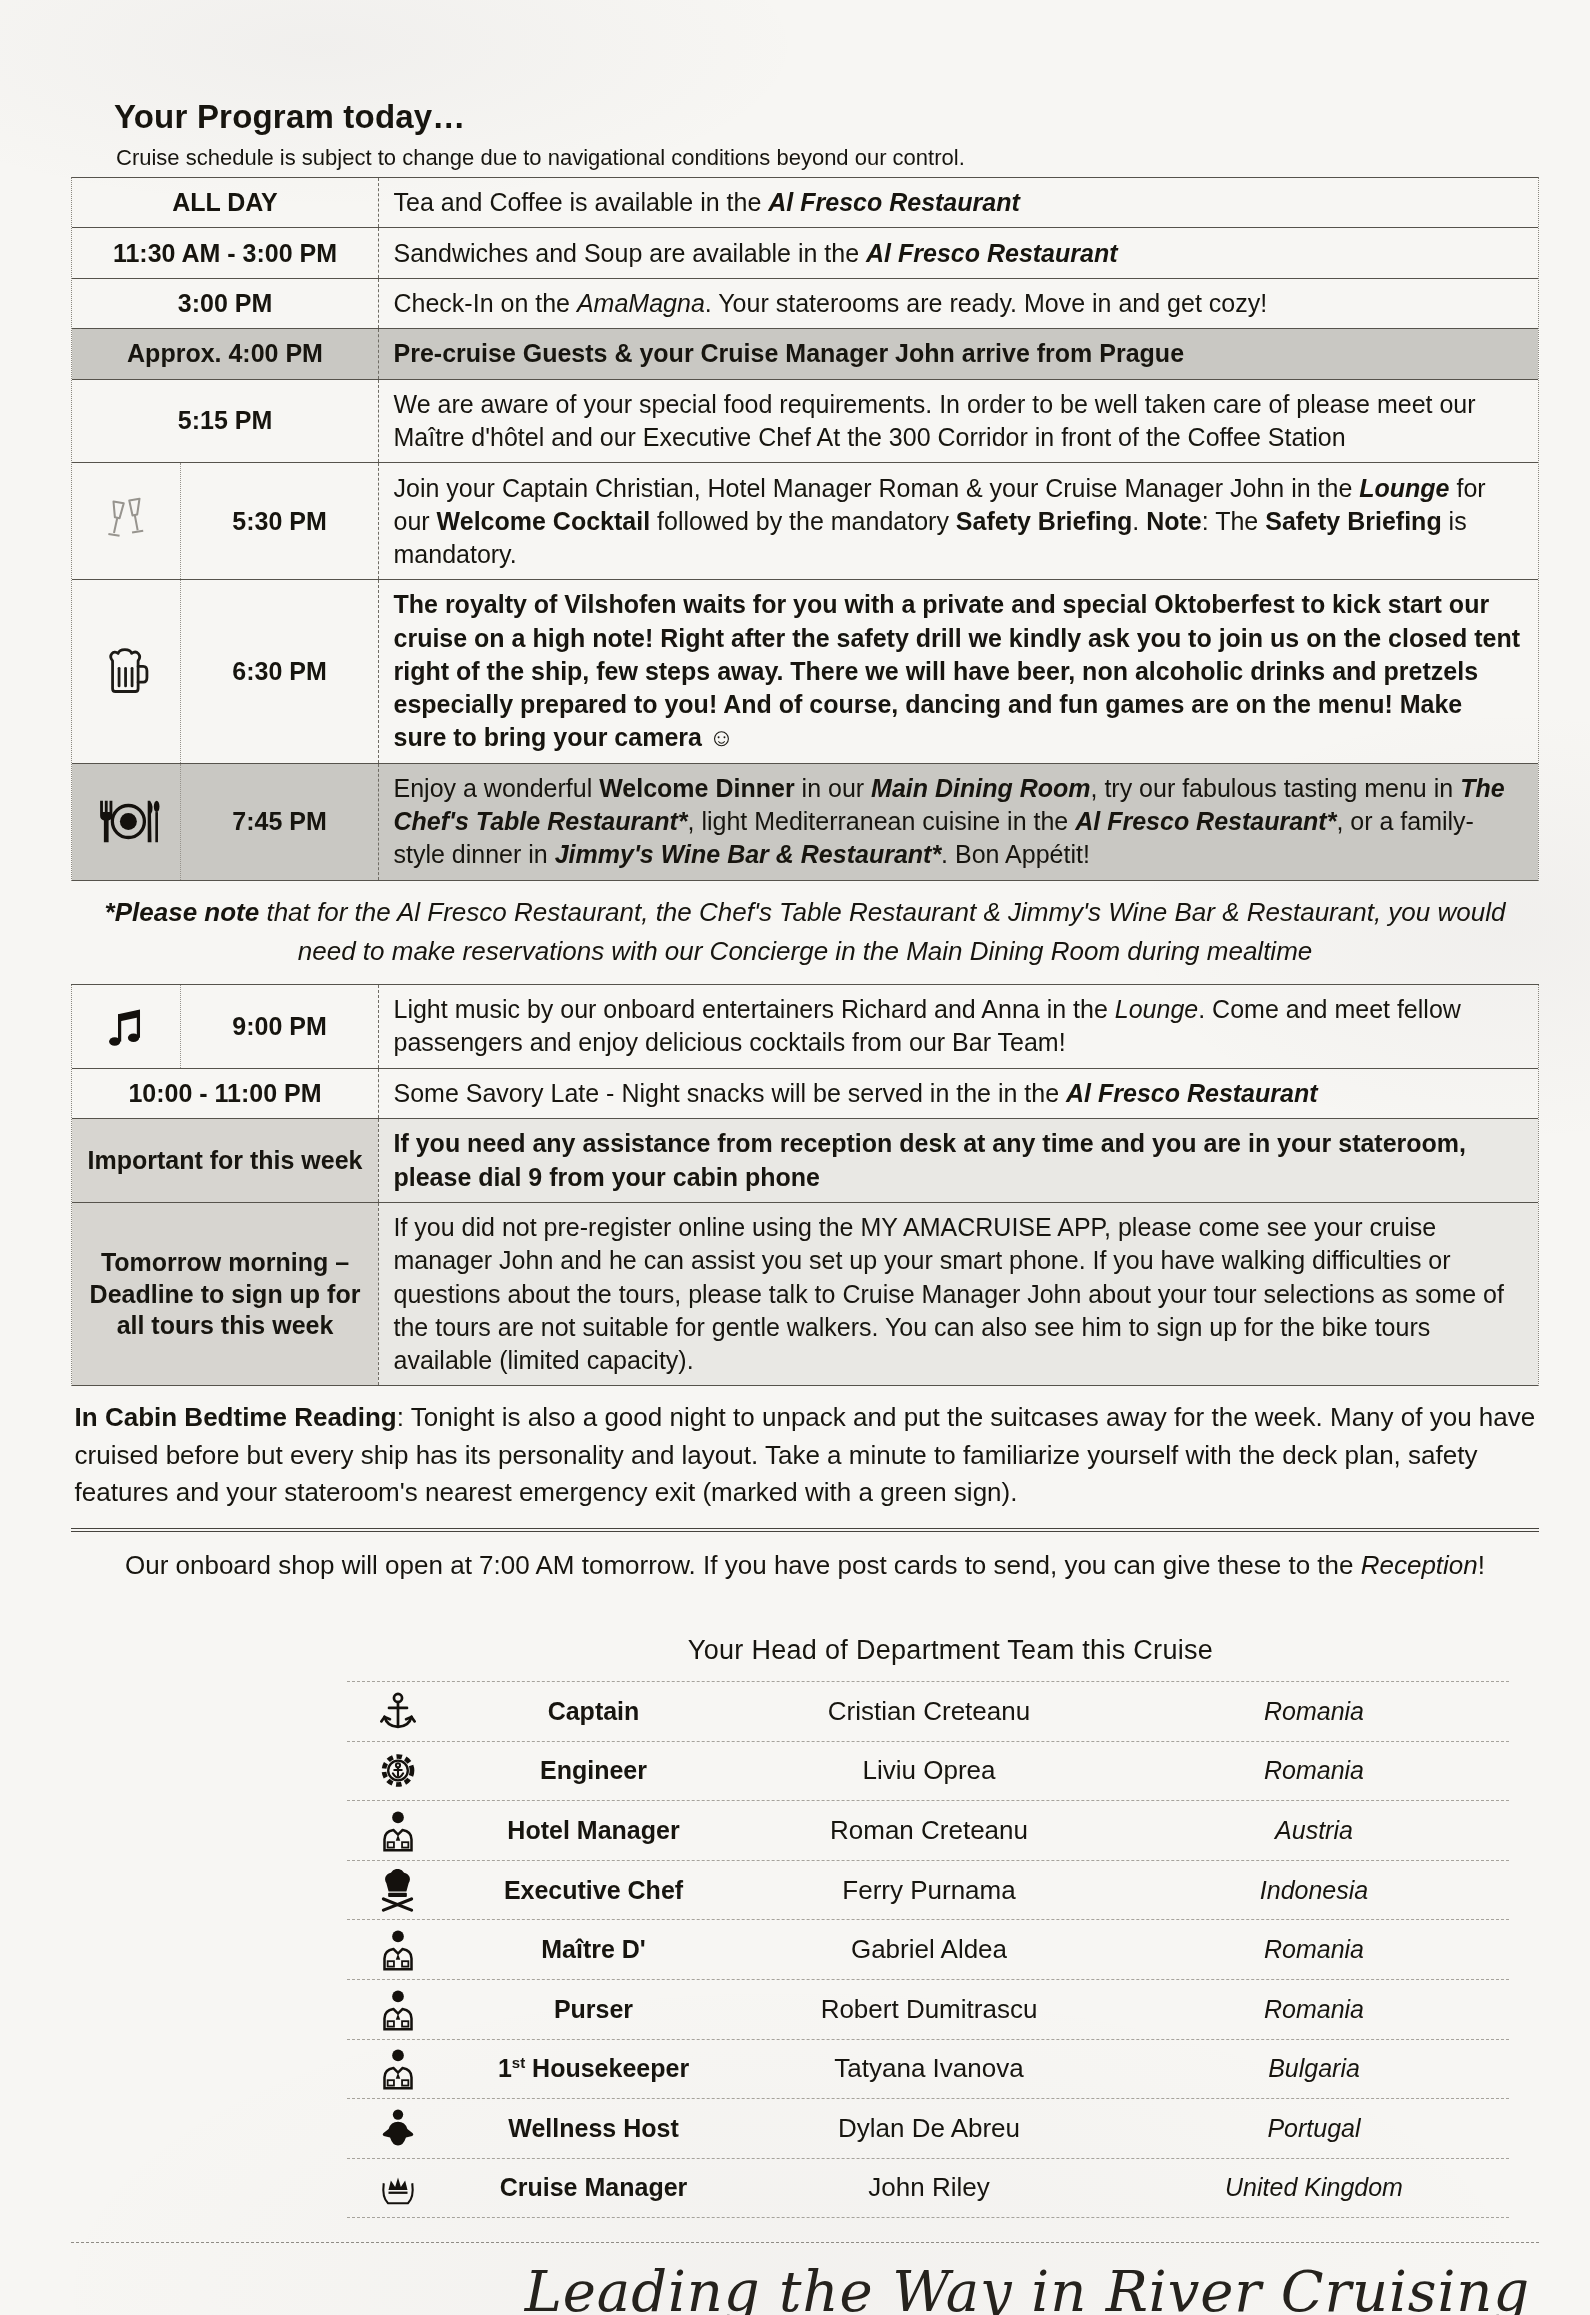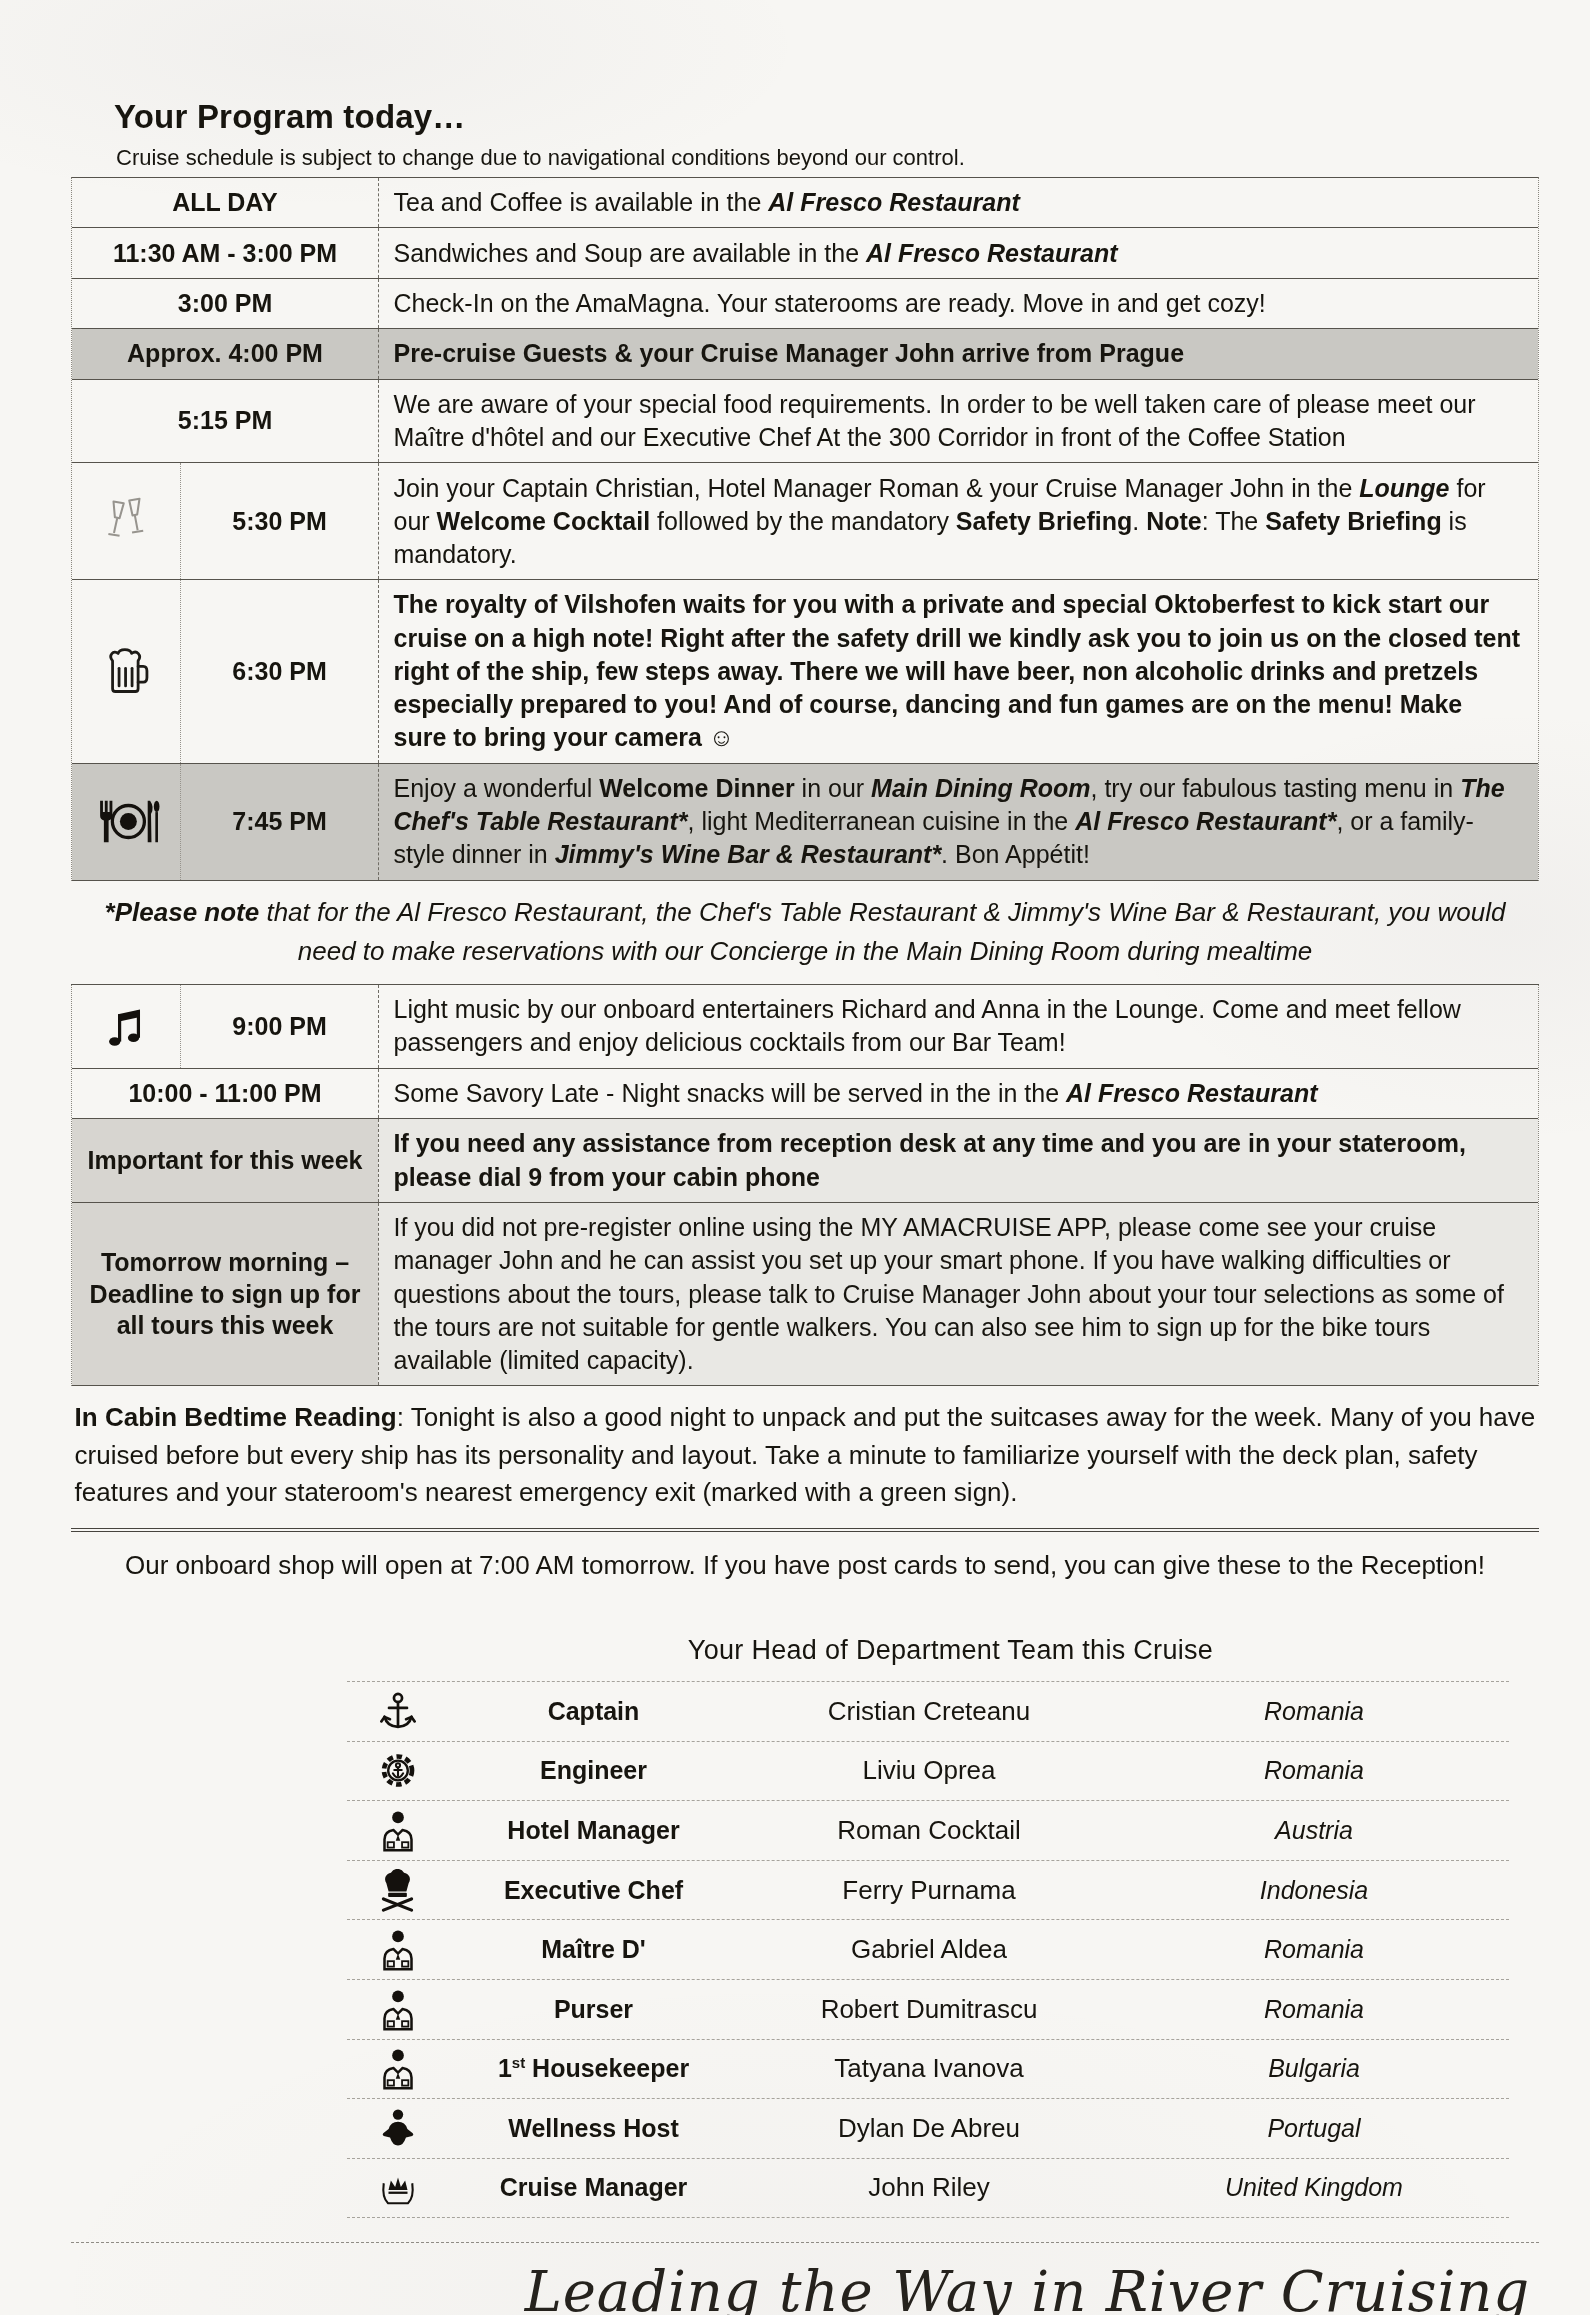--- a/index.html
+++ b/index.html
@@ -12,21 +12,21 @@
       radial-gradient(ellipse 633px 362px at 95% 40%, rgba(120,110,125,0.05), transparent 60%),
       radial-gradient(ellipse 1086px 452px at 50% 99%, rgba(130,120,135,0.04), transparent 70%),
       #f7f6f3;
     font-family:"Liberation Sans","DejaVu Sans",sans-serif;
     color:#17150f;
     overflow:hidden;
     box-sizing:border-box;
     padding:98px 51px 0 71px;
   }
   .rt-b{font-weight:bold;}
-  .rt-i{}
+  .rt-i{font-style:italic;}
   .rt-bi{font-weight:bold;font-style:italic;}
   .rt-sup{font-size:0.6em;vertical-align:super;font-weight:inherit;}
 
   .title{font-size:33px;font-weight:bold;margin:0 0 9px 43px;letter-spacing:0.2px;}
   .subtitle{font-size:22px;margin:0 0 6px 45px;}
 
   .sched{width:100%;}
   .sect{border-left:1.8px dotted #8b8880;border-right:1.8px dotted #8b8880;}
   .sect1{border-top:1.8px solid #56534c;}
   .srow{display:grid;grid-template-columns:306px 1fr;border-bottom:1.8px solid #56534c;}
@@ -250,21 +250,21 @@
               <g>
                 <circle cx="20" cy="8.5" r="6.5" fill="#14110d"></circle>
                 <path d="M5 45 V33 q0 -9 10 -10.5 l5 5 l5 -5 q10 1.5 10 10.5 v12 Z" fill="none" stroke="#14110d" stroke-width="2.8"></path>
                 <path d="M20 27.5 l-2.5 7 h5 Z" fill="#14110d"></path>
                 <rect x="8.5" y="36" width="7" height="6" fill="none" stroke="#14110d" stroke-width="2"></rect>
                 <rect x="24.5" y="36" width="7" height="6" fill="none" stroke="#14110d" stroke-width="2"></rect>
               </g>
             </svg>
           </span>
         <span class="trole"><span>Hotel Manager</span></span>
-        <span class="tname">Roman Cocktail</span>
+        <span class="tname">Roman Creteanu</span>
         <span class="tcountry">Austria</span>
       </div>
 
       <div class="trow">
         <span class="ticon">
             <svg width="43" height="43" viewBox="0 0 46 46">
               <g fill="#14110d">
                 <path d="M11 15 a7 7 0 0 1 5 -11 a8 8 0 0 1 14 0 a7 7 0 0 1 5 11 l-2.5 9 h-19 Z"></path>
                 <rect x="13" y="25.5" width="20" height="4.5" rx="1"></rect>
                 <g stroke="#14110d" stroke-width="3.4" stroke-linecap="round">

